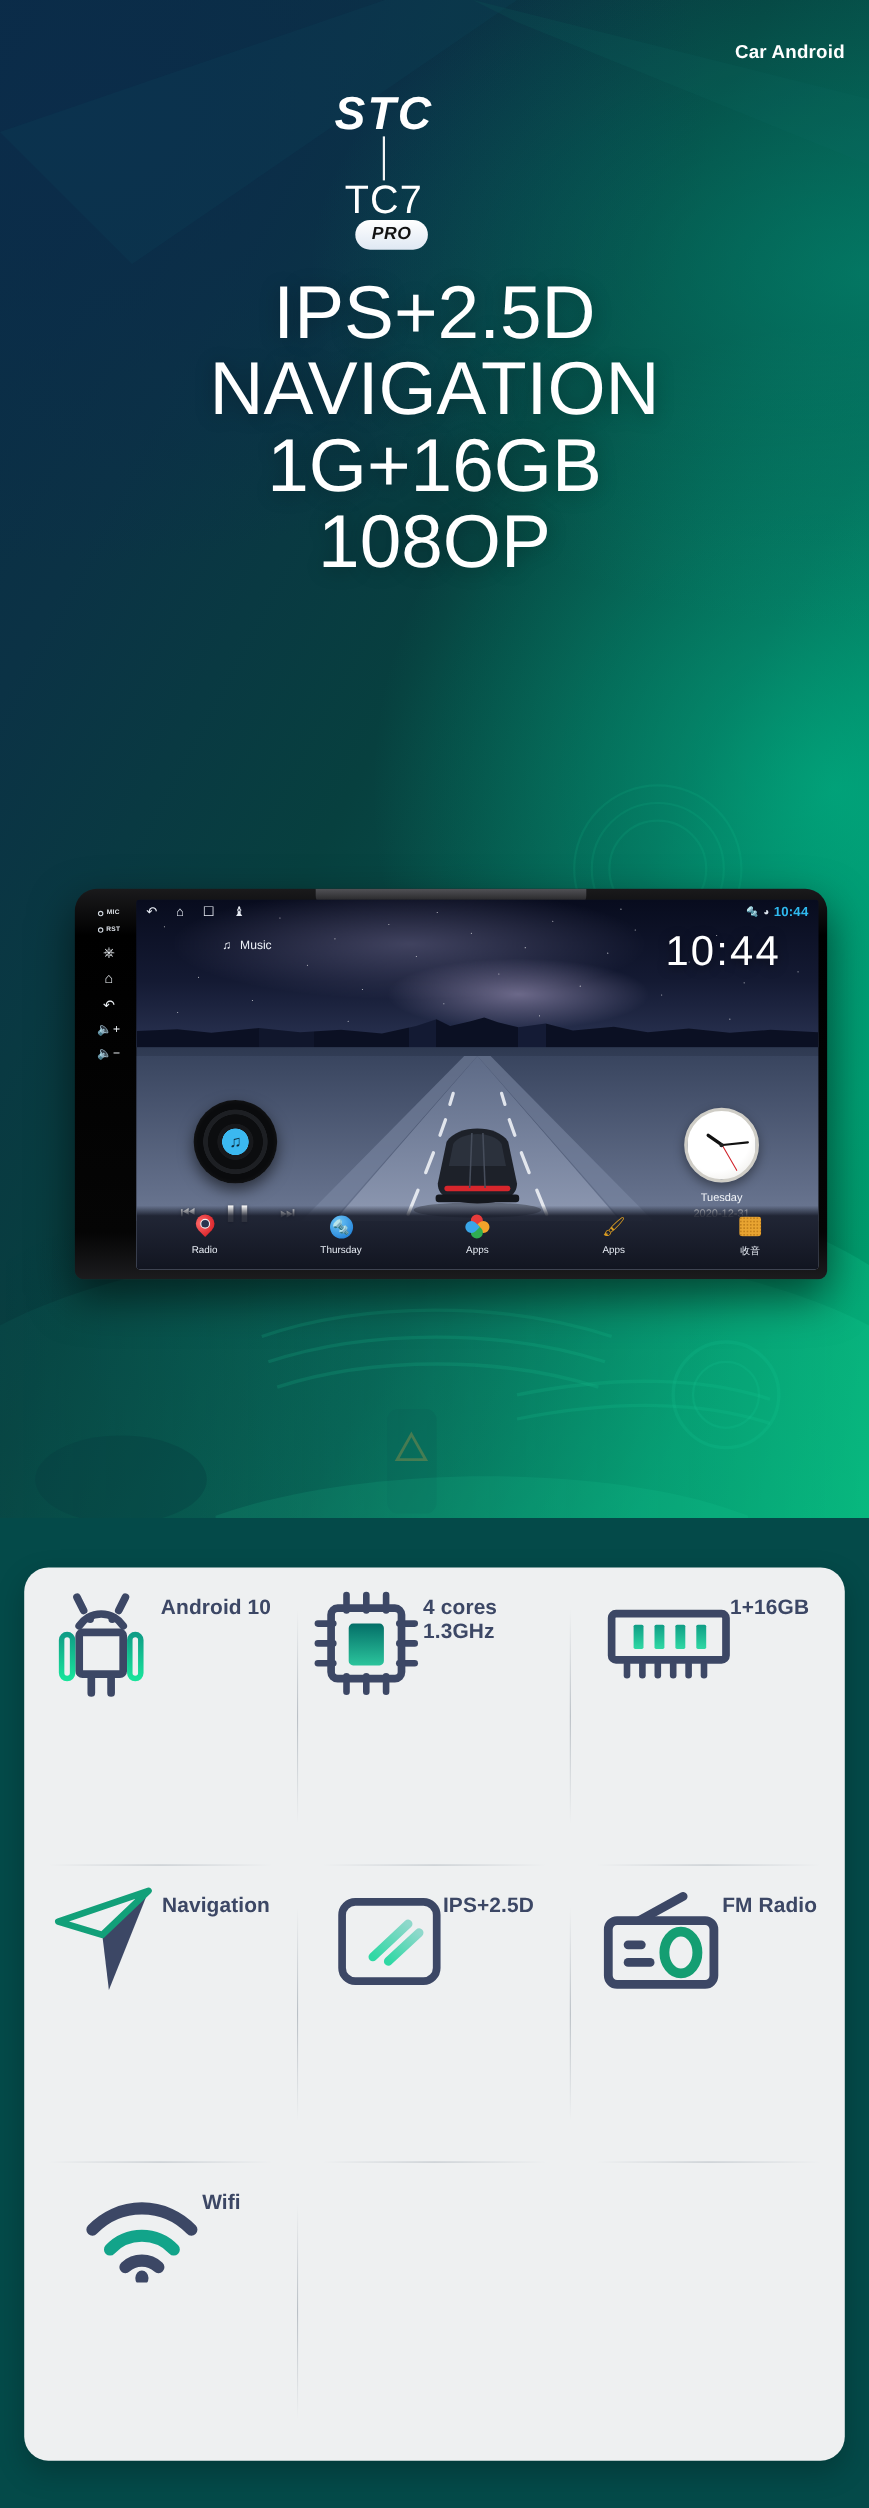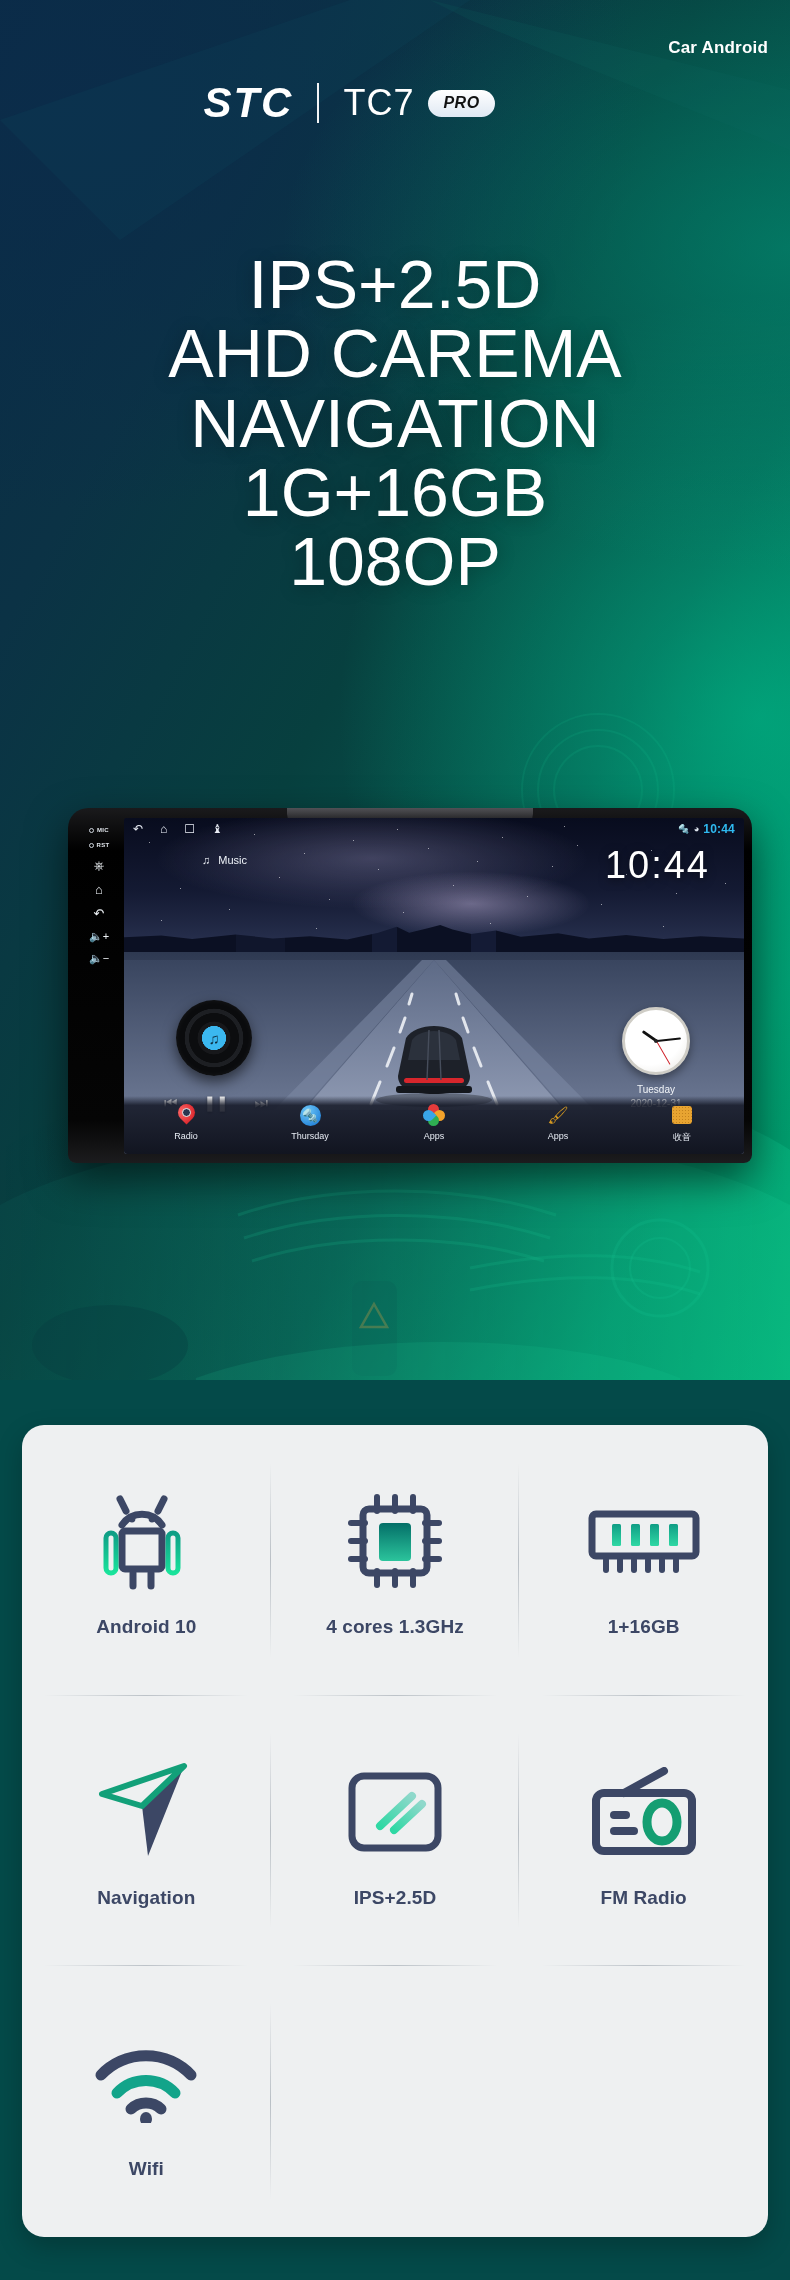--- a/index.html
+++ b/index.html
@@ -27,21 +27,21 @@
   }
 
   .topbar { position:absolute; left:0; top:0; width:790px; height:180px; }
   .car-android {
     position:absolute; right:22px; top:38px;
     color:#ffffff; font-size:17px; font-weight:bold; letter-spacing:.2px;
   }
 
   .brandrow {
     position:absolute; left:0; top:82px; width:698px;
-    display:flex; align-items:center; justify-content:center; gap:0;
+    display:flex; align-items:center; justify-content:center; gap:0;flex-direction:column;
   }
   .stc {
     color:#fff; font-size:42px; font-weight:bold; font-style:italic;
     letter-spacing:2px; line-height:1;
     font-family:"Liberation Sans", sans-serif;
   }
   .brand-divider {
     width:2px; height:40px; background:#ffffff; margin:0 24px; opacity:.95;
   }
   .tc7 { color:#fff; font-size:36px; font-weight:400; letter-spacing:1px; line-height:1; }
@@ -212,21 +212,21 @@
     position:absolute; left:0; top:1380px; width:790px; height:900px; background:#044a49;
   }
   .card {
     position:absolute; left:22px; top:45px; width:746px; height:812px;
     background:#eef0f1; border-radius:22px;
     box-shadow:0 10px 26px rgba(0,0,0,.22);
     display:grid; grid-template-columns:repeat(3,1fr); grid-template-rows:repeat(3,1fr);
     overflow:hidden;
   }
   .cell {
-    display:flex; flex-direction:column; align-items:center; justify-content:center;
+    display:flex; flex-direction:row; align-items:flex-start; justify-content:center;
     position:relative; padding:10px;
   }
   .cell:not(:nth-child(3n))::after {
     content:""; position:absolute; right:0; top:14%; height:72%; width:1px;
     background:linear-gradient(180deg,rgba(180,186,192,0),rgba(176,183,190,.85),rgba(180,186,192,0));
   }
   .cell:nth-child(-n+6)::before {
     content:""; position:absolute; bottom:0; left:9%; width:82%; height:1px;
     background:linear-gradient(90deg,rgba(180,186,192,0),rgba(176,183,190,.8),rgba(180,186,192,0));
   }
@@ -292,21 +292,20 @@
 
   <div class="brandrow">
     <span class="stc">STC</span>
     <span class="brand-divider"></span>
     <span class="tc7">TC7</span>
     <span class="pro-badge">PRO</span>
   </div>
 
   <div class="headline">
     <div>IPS+2.5D</div>
-    <div>AHD CAREMA</div>
     <div>NAVIGATION</div>
     <div>1G+16GB</div>
     <div>108OP</div>
   </div>
 
   <div class="unit">
     <div class="unit-gloss"></div>
 
     <div class="bezel-left">
       <div class="bez-dot">

